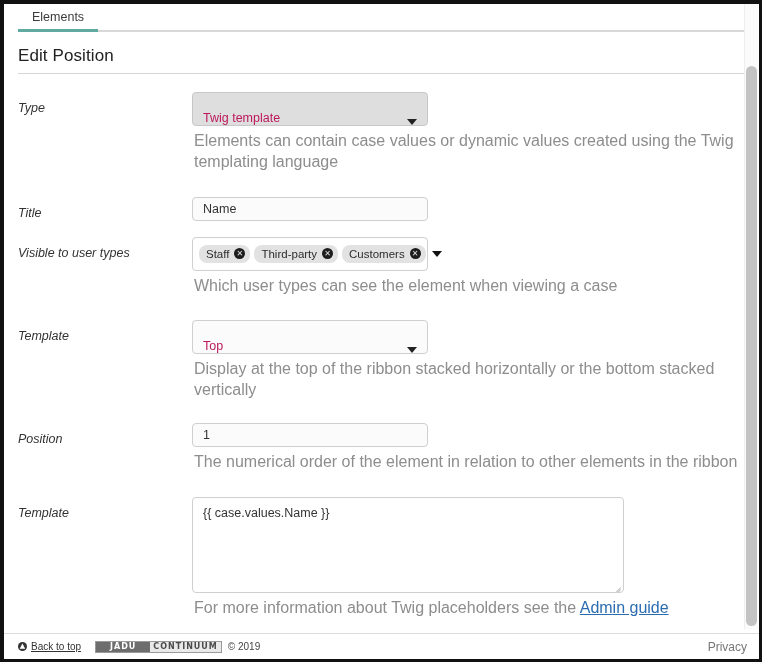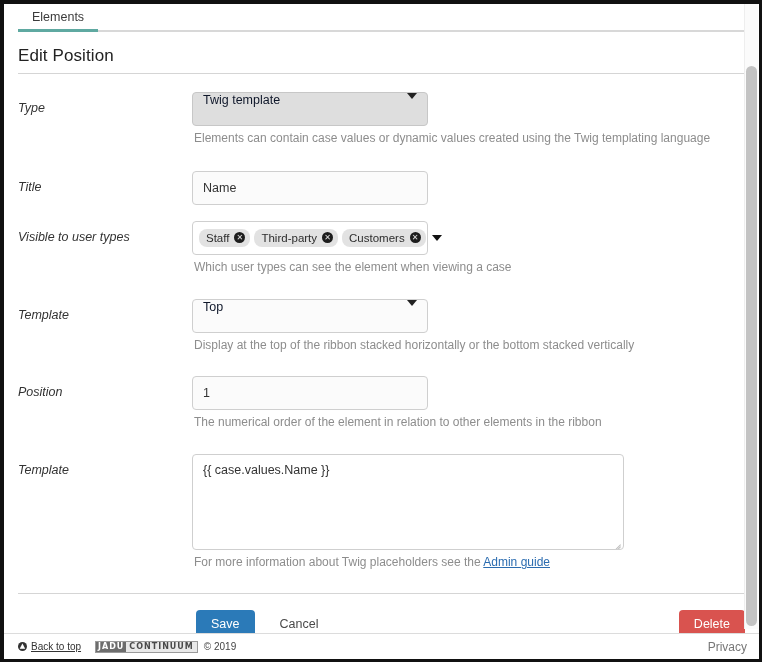--- a/index.html
+++ b/index.html
@@ -83,49 +83,49 @@
     flex: 0 0 174px;
     font-size: 12.5px;
     color: #333;
     padding-top: 9px;
     font-style: italic;
   }
   .row .field-col {
     flex: 1 1 auto;
   }
   .help {
-    font-size: 12px;
+    font-size: 16px;
     color: #8d8d8d;
     margin: 5px 0 0 2px;
     line-height: 1.3;
   }
   .help a { color: #2b6cb0; text-decoration: underline; }
 
   .textinput {
-    height: 34px;
+    height: 24px;
     border: 1px solid #cfcfcf;
     border-radius: 4px;
     background: #fbfbfb;
     font-size: 12.5px;
     color: #333;
     padding: 0 10px;
     display: flex;
     align-items: center;
     width: 236px;
   }
   .select {
     height: 34px;
     border: 1px solid #c7c7c7;
     border-radius: 4px;
     background: #dedede;
     font-size: 12.5px;
-    color: #0f172a;
+    color: #be185d;
     padding: 0 10px;
     display: flex;
-    align-items: flex-start;
+    align-items: flex-end;
     justify-content: space-between;
     width: 236px;
     cursor: pointer;
   }
   .select.plain { background: #fbfbfb; border-color: #cfcfcf; }
   .caret {
     width: 0; height: 0;
     border-left: 5px solid transparent;
     border-right: 5px solid transparent;
     border-top: 6px solid #222;
@@ -246,21 +246,21 @@
     border: 1px solid #9a9a9a;
     height: 12px;
     font-size: 8px;
     letter-spacing: 1px;
     font-family: "DejaVu Sans", sans-serif;
     font-weight: bold;
   }
   .logo-jadu {
     background: #6d6d6d;
     color: #ffffff;
-    padding: 0 2px;
+    padding: 0 14px;
     display: flex; align-items: center;
   }
   .logo-cont {
     background: #e9e9e9;
     color: #4a4a4a;
     padding: 0 3px;
     display: flex; align-items: center;
   }
   .copyright { margin-left: 6px; font-size: 10px; color:#444; }
   .privacy { margin-left: auto; font-size: 12px; color: #777; cursor: pointer; }

